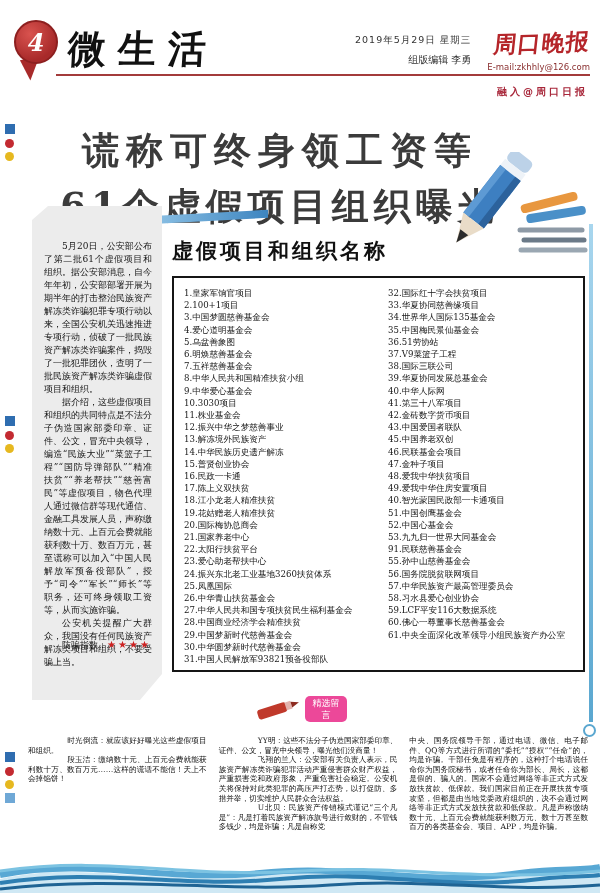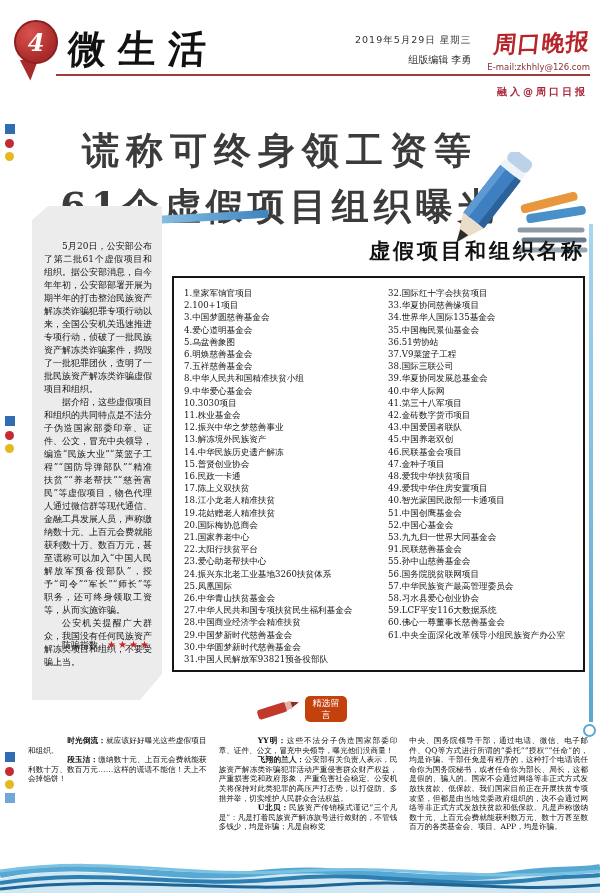--- a/index.html
+++ b/index.html
@@ -56,41 +56,41 @@
   .stars { color:#cc2222; letter-spacing:2px; font-size:10px; }
 
   .connector { position:absolute; left:148px; top:213px; width:120px; height:8px;
     background:linear-gradient(90deg,#8fc3e6,#3d85c0); transform:skewY(-3deg); }
   .right-line { position:absolute; left:589px; top:224px; width:4px; height:498px;
     background:linear-gradient(to bottom,#a8d6ee,#5aa7d0); }
   .right-circle { position:absolute; left:583px; top:724px; width:13px; height:13px;
     border:2px solid #5aa7d0; border-radius:50%; background:#fff; }
 
   
-  .panel-title { position:absolute; left:172px; top:237px; width:413px; text-align:right;
+  .panel-title { position:absolute; left:172px; top:237px; width:413px; text-align:left;
     font-size:21px; font-weight:900; letter-spacing:3px; color:#111; }
   .list-box { position:absolute; left:172px; top:276px; width:413px; height:396px;
     border:2px solid #151515; background:#fff; display:flex; padding:9px 10px; gap:8px;justify-content:center; }
   .list-col { flex:1; }
   .list-col.left { flex:1.06; }
   .fk-item { font-size:8.6px; line-height:12.2px; color:#161616; white-space:nowrap;
     font-family:"DejaVu Serif", serif; }
 
   
   .badge-row { position:absolute; left:0; right:0; top:692px; display:flex;
     justify-content:center; align-items:center; gap:2px; }
-  .badge-box { width:42px; height:26px; background:#c2410c; border-radius:5px; color:#fff;
+  .badge-box { width:42px; height:26px; background:#ec4899; border-radius:5px; color:#fff;
     font-size:9px; line-height:12px; display:flex; align-items:center; justify-content:center;
     text-align:center; padding:0 6px; }
   .comments { position:absolute; left:28px; top:736px; width:560px; height:116px;
     display:flex; gap:12px; }
   .c-col { flex:1; }
   .comment { font-size:7.6px; line-height:9.6px; text-align:justify; color:#101010;
     text-indent:2em; font-family:"DejaVu Serif", serif; }
-  .comment b { font-weight:700;padding-left:24px; }
+  .comment b { font-weight:400;padding-left:24px; }
   .comment.noindent { text-indent:0; }
 
   
   .waves { position:absolute; left:0; bottom:0; width:600px; height:48px; }
 </style>
 </head>
 <body>
 
 <div class="page">
 

